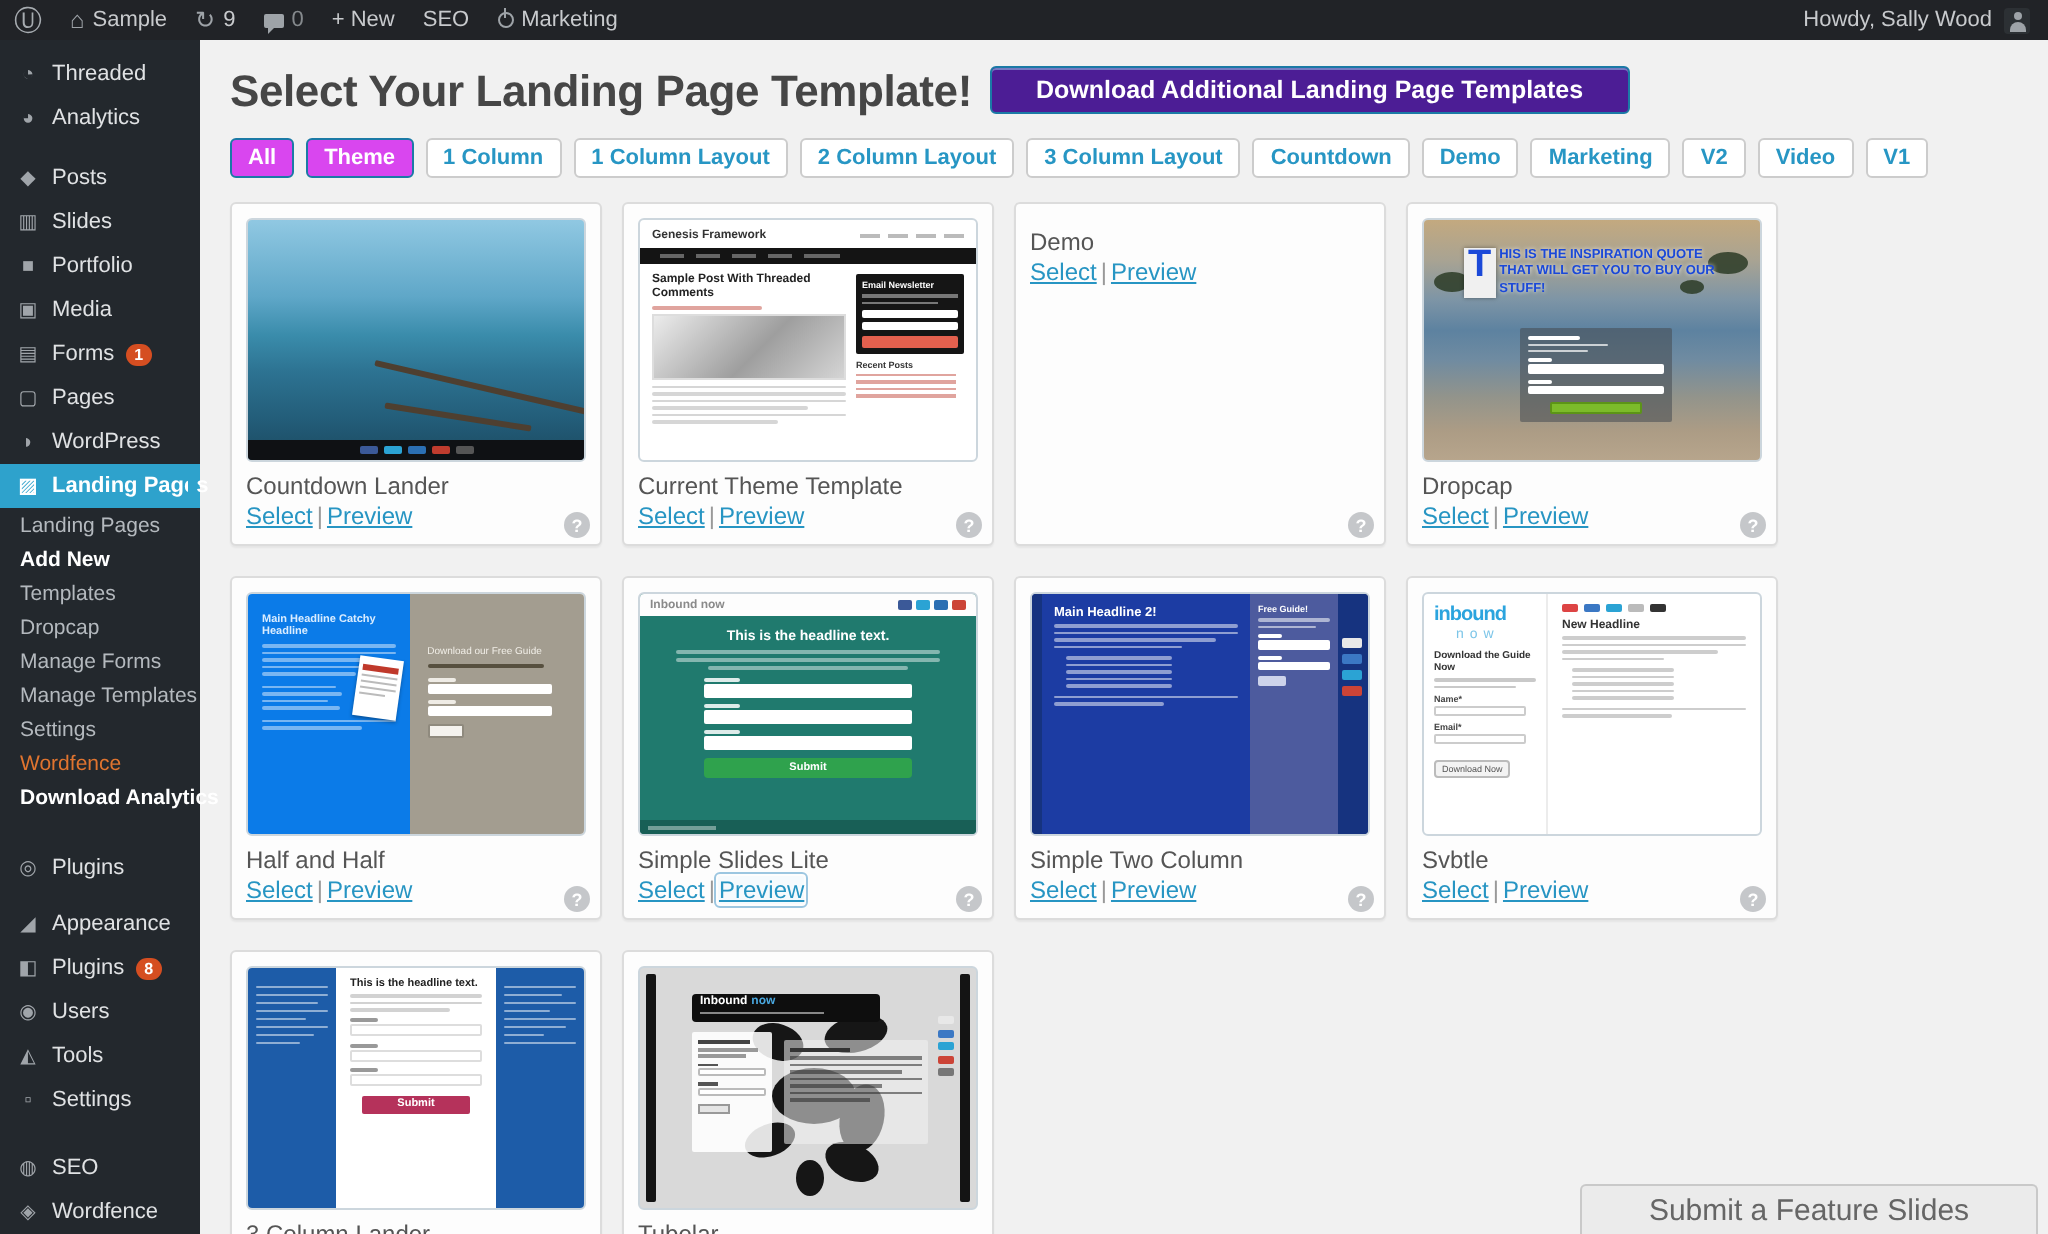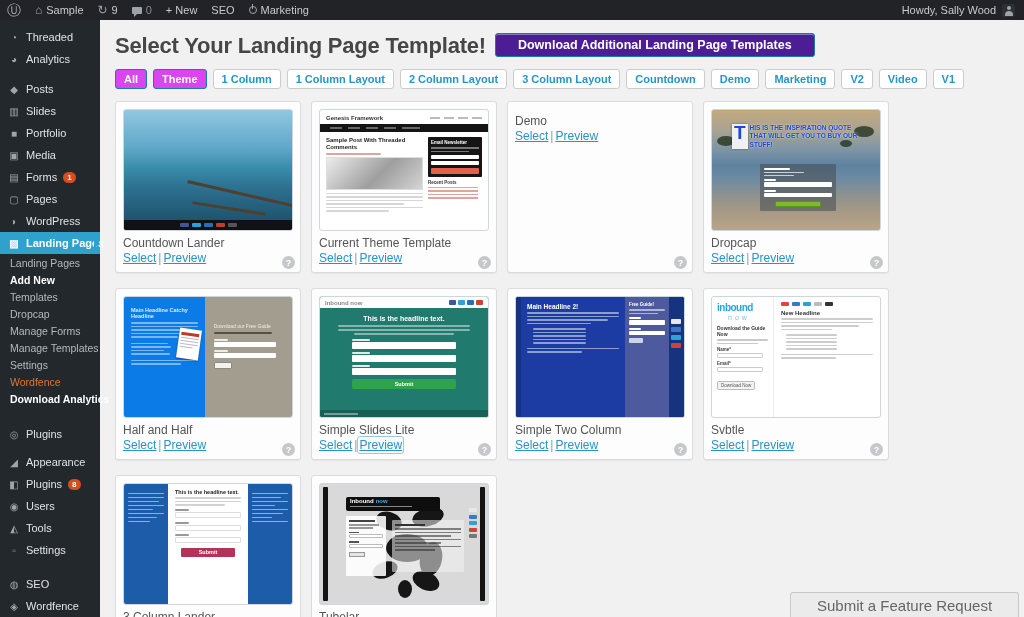--- a/index.html
+++ b/index.html
@@ -763,13 +763,13 @@
             <i style="background:#777"></i>
         </div>
       </div>
       <div class="ct">Tubelar</div>
 
     </div>
 
   </div>
 </div>
 
-<div id="feature">Submit a Feature Request</div>
+<div id="feature">Submit a Feature Slides</div>
 
 </body></html>

